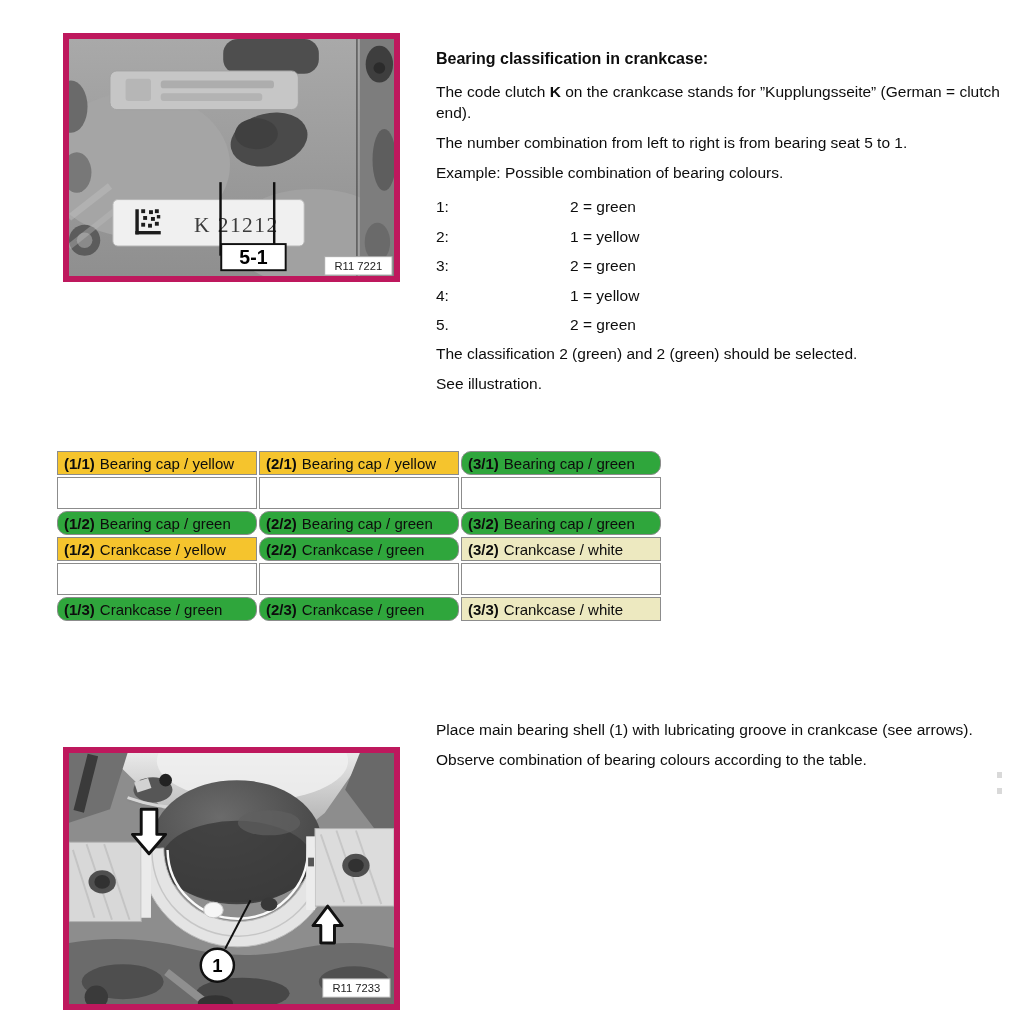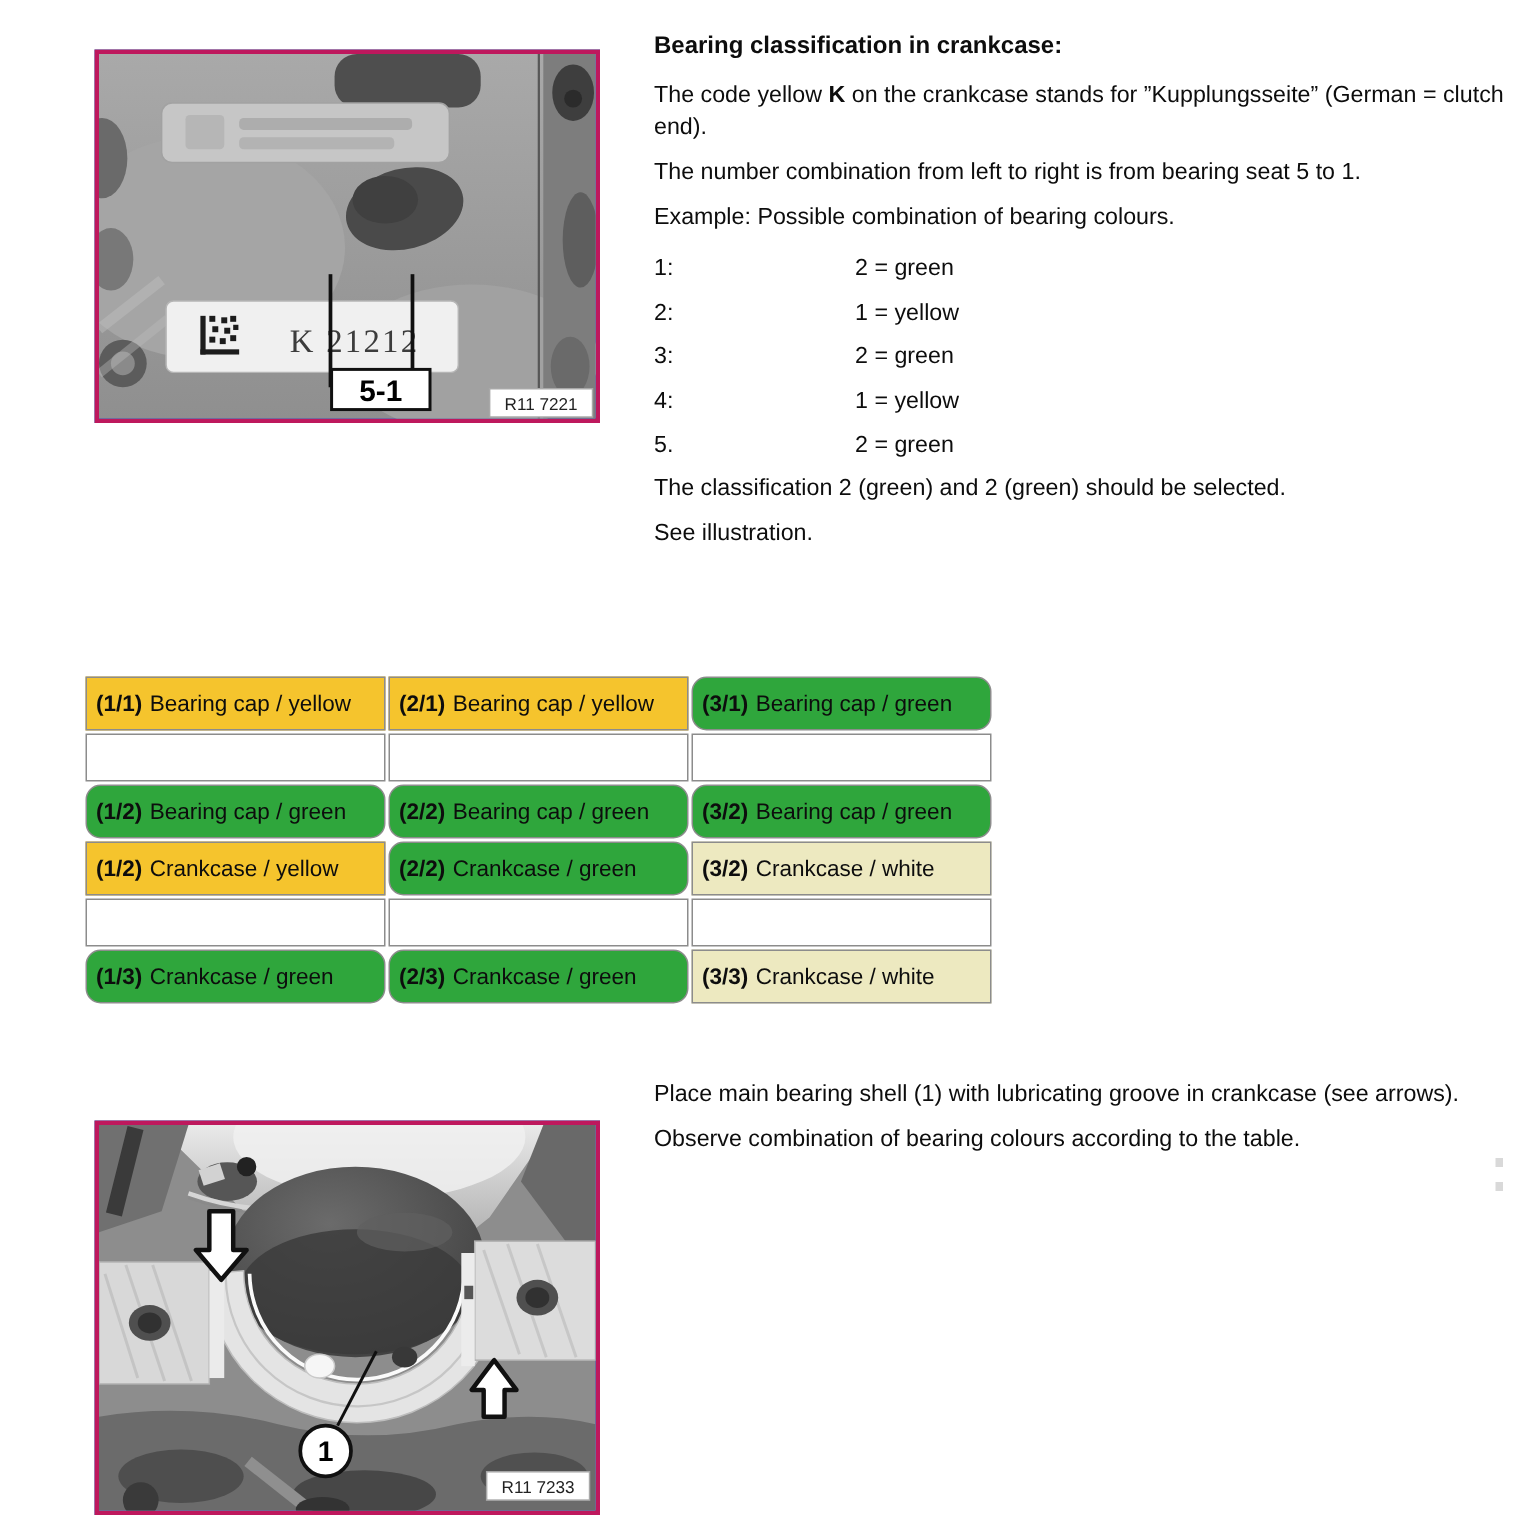--- a/index.html
+++ b/index.html
@@ -1,40 +1,40 @@
 <!DOCTYPE html>
 <html style="--tone-yellow: #F5C42D; --tone-green: #2FA63C; --tone-white: #EDE9C0;"><head>
 <meta charset="utf-8">
 <style>
   * { margin:0; padding:0; box-sizing:border-box; }
   html,body { width:1024px; height:1024px; background:#ffffff;
     font-family:"Liberation Sans", sans-serif; color:#0d0d0d; }
   .page { position:relative; width:1024px; height:1024px; background:#fff; overflow:hidden; }
 
   
-  .photo { position:absolute; border:3px solid #be185d; background:#0ea5e9; }
+  .photo { position:absolute; border:6px solid #be185d; background:#0f766e; }
   .photo-top { left:63px; top:33px; width:337px; height:249px; }
   .photo-bottom { left:63px; top:747px; width:337px; height:263px; }
   .photo svg { display:block; width:100%; height:100%; }
 
   
   .col-text { position:absolute; left:436px; width:572px; font-size:15.5px; line-height:21px; }
-  .col-1 { top:20px; }
+  .col-1 { top:48px; }
   .col-2 { top:719px; }
   .col-text h3 { font-size:16px; font-weight:700; margin:0 0 12px 0; }
   .col-text p { margin:0 0 9px 0; }
   .spec-list { margin:7px 0 3px 0; }
   .spec-row { display:flex; height:29.5px; align-items:center; }
   .spec-num { width:134px; }
 
   
   .bearing-table { position:absolute; left:55px; top:449px; border-collapse:separate;
     border-spacing:2px; table-layout:fixed; background:#fff; }
   .bearing-table col { width:200px; }
-  .bearing-table td { border:1px solid #8c8c8c; height:36px; padding:0 0 0 6px;
+  .bearing-table td { border:1px solid #8c8c8c; height:24px; padding:0 0 0 6px;
     font-size:15px; white-space:nowrap; overflow:hidden; vertical-align:middle; }
   .bearing-table tr.blank td { height:32px; }
   .cell-code { font-weight:700; margin-right:5px; }
   .tone-yellow { background:var(--tone-yellow,#F5C42D); }
   .tone-green  { background:var(--tone-green,#2FA63C);border-radius:10px; }
   .tone-white  { background:var(--tone-white,#EDE9C0);margin-left:32px; }
   .tone-blank  { background:#ffffff; }
 
   
   .artifact { position:absolute; background:#d9d9d9; }
@@ -110,21 +110,21 @@
 
       <g>
         <rect x="262" y="225" width="69" height="19" fill="#ffffff" stroke="#a8a8a8" stroke-width="1"></rect>
         <text x="296.5" y="239" text-anchor="middle" font-size="11.5" fill="#222">R11 7221</text>
       </g>
     </svg>
   </div>
 
   <div class="col-text col-1">
     <h3>Bearing classification in crankcase:</h3>
-    <p><span>The code yellow </span><b>K</b><span> on the crankcase stands for ”Kupplungsseite” (German = clutch end).</span></p>
+    <p><span>The code clutch </span><b>K</b><span> on the crankcase stands for ”Kupplungsseite” (German = clutch end).</span></p>
     <p>The number combination from left to right is from bearing seat 5 to 1.</p>
     <p>Example: Possible combination of bearing colours.</p>
     <div class="spec-list">
       <div class="spec-row">
         <span class="spec-num">1:</span>
         <span>2 = green</span>
       </div>
       <div class="spec-row">
         <span class="spec-num">2:</span>
         <span>1 = yellow</span>

